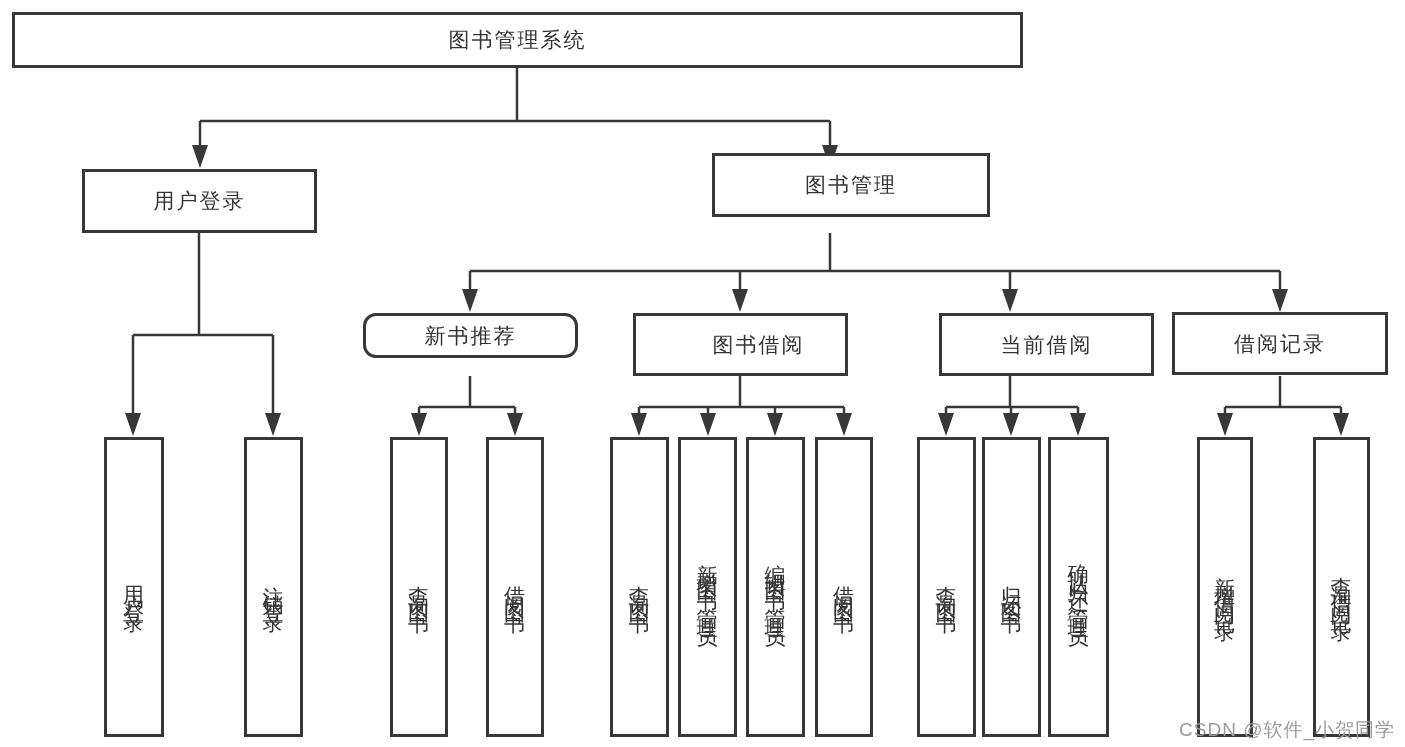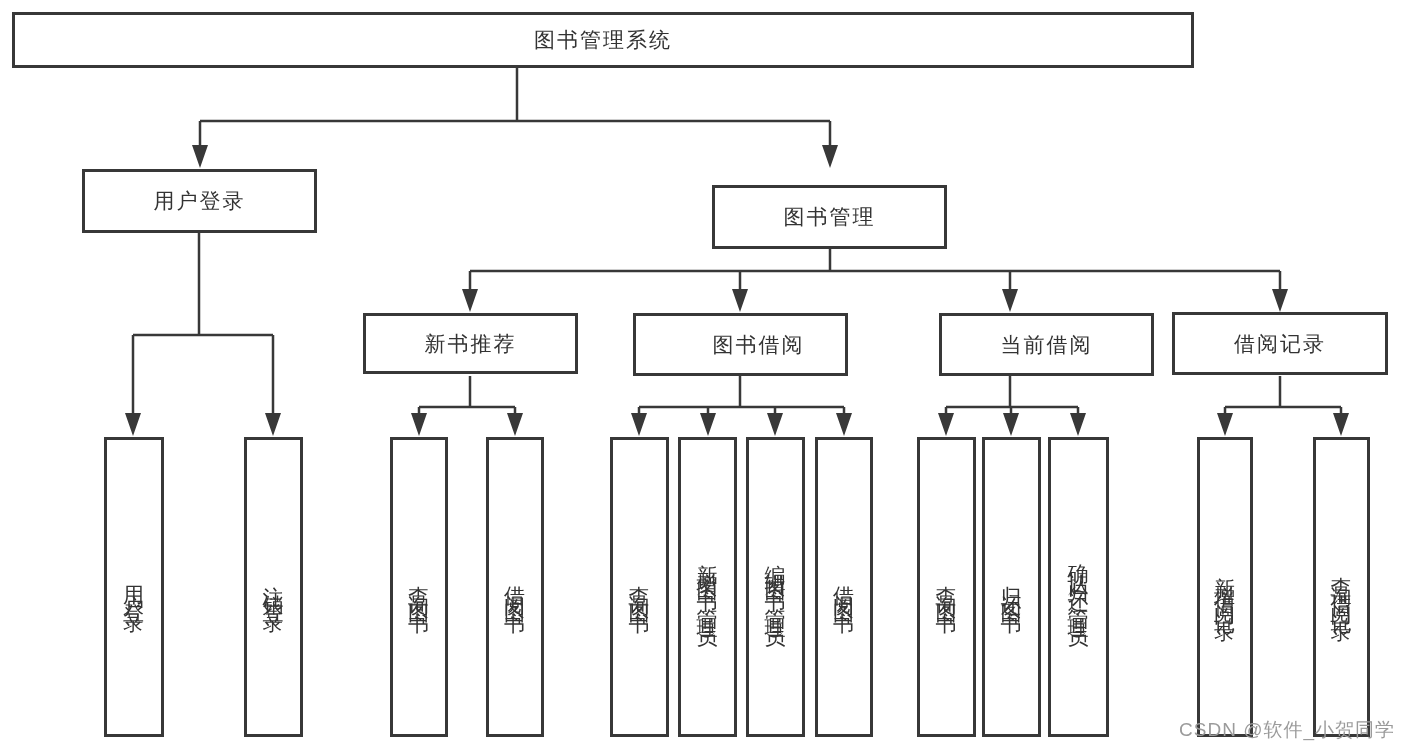--- a/index.html
+++ b/index.html
@@ -50,24 +50,24 @@
     justify-content: center;
   }
   .vnode .vlabel {
     writing-mode: vertical-rl;
     text-orientation: mixed;
     font-size: 21px;
     line-height: 1;
     letter-spacing: 9px;
     color: var(--text);
   }
-  #n-root  { left: 12px;  top: 12px;  width: 1182px; height: 56px; }
+  #n-root  { left: 12px;  top: 12px;  width: 1011px; height: 56px; }
   #n-user  { left: 82px;  top: 169px; width: 235px;  height: 64px; }
-  #n-book  { left: 712px; top: 185px; width: 235px;  height: 64px; }
-  #n-l3-0  { left: 363px;  top: 313px; width: 215px; height: 61px; }
+  #n-book  { left: 712px; top: 153px; width: 278px;  height: 64px; }
+  #n-l3-0  { left: 363px;  top: 313px; width: 215px; height: 45px; border-radius: 13px; }
   #n-l3-1  { left: 633px;  top: 313px; width: 215px; height: 63px; padding-left: 36px; }
   #n-l3-2  { left: 903px;  top: 313px; width: 215px; height: 63px; margin-left: 36px; }
   #n-l3-3  { left: 1172px; top: 312px; width: 216px; height: 63px; }
   #v-user-0 { left: 104px;  width: 60px; }
   #v-user-1 { left: 244px;  width: 59px; }
   #v-a-0 { left: 390px;  width: 58px; }
   #v-a-1 { left: 486px;  width: 58px; }
   #v-b-0 { left: 610px;  width: 59px; }
   #v-b-1 { left: 678px;  width: 59px; }
   #v-b-2 { left: 746px;  width: 59px; }

